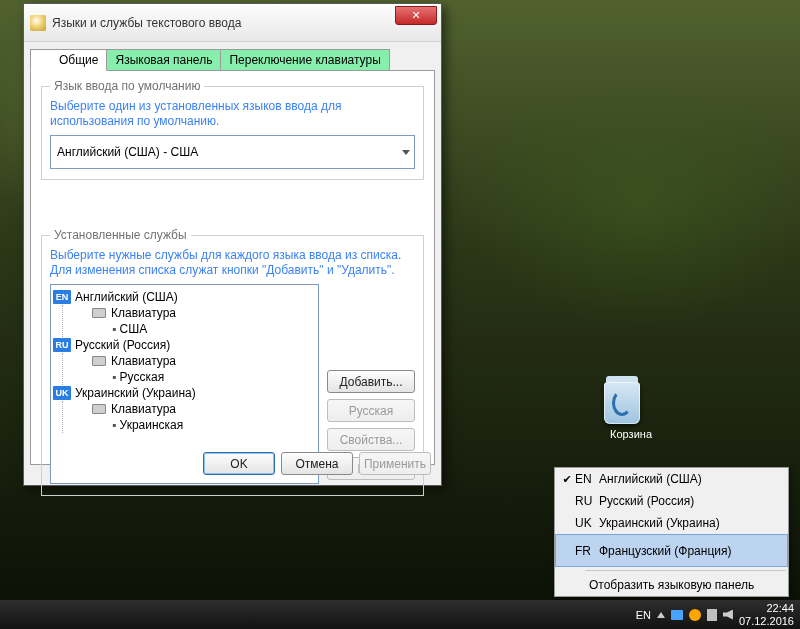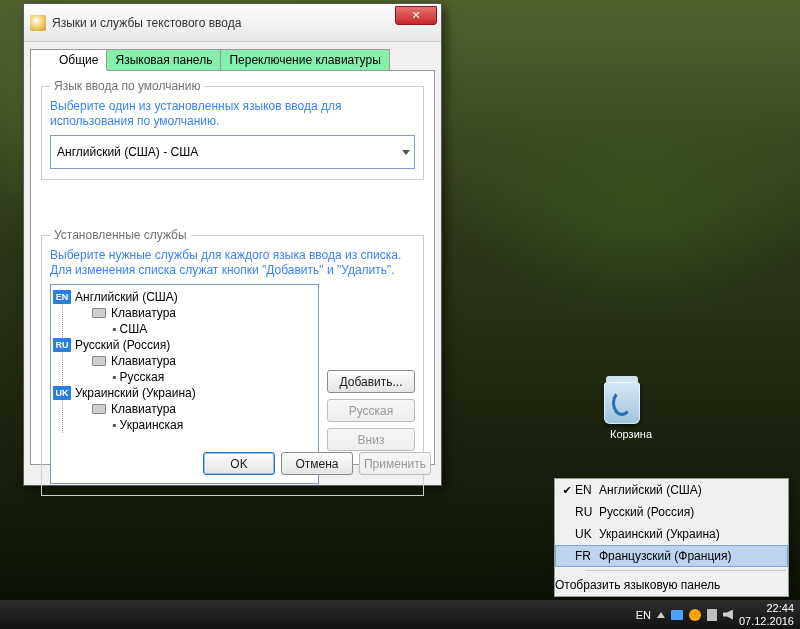--- a/index.html
+++ b/index.html
@@ -34,25 +34,25 @@
     box-shadow:inset 0 0 0 1px rgba(255,255,255,.6),0 2px 4px rgba(0,0,0,.6);
   }
   .recycle .bin::before{content:"";position:absolute;top:-6px;left:2px;right:2px;height:6px;background:#cfe2ef;border-radius:3px 3px 0 0;}
   .recycle .bin .arrows{position:absolute;inset:8px;border:3px solid #2a6fb0;border-top-color:transparent;border-right-color:transparent;border-radius:50%;}
   .lang-menu {
     position:absolute; right:11px; bottom:32px; width:235px;
     background:#f0f0f0; border:1px solid #9a9a9a; font-size:12px;
     box-shadow:2px 2px 5px rgba(0,0,0,.4);
   }
   .lang-menu .row { display:flex; align-items:center; height:22px; padding:0 4px 0 4px; }
-  .lang-menu .row.hover { background:#bcd4ef; border:1px solid #7aa7d7; height:22px; padding:0 3px;}
+  .lang-menu .row.hover { background:#bcd4ef; border:1px solid #7aa7d7; height:33px; padding:0 3px;}
   .lang-menu .chk { width:16px; text-align:center; font-size:11px;}
   .lang-menu .code { width:24px; font-weight:normal; }
   .lang-menu .sep { height:1px; background:#c8c8c8; margin:3px 2px 3px 30px;}
-  .lang-menu .show { height:22px; display:flex; align-items:center;}
+  .lang-menu .show { padding-left:34px; height:22px; display:flex; align-items:center;}
 
   .dialog {
     position:absolute; left:23px; top:3px; width:419px; height:483px;
     background:#f0f0f0; border:1px solid #5a5a5a;
     box-shadow:4px 4px 10px rgba(0,0,0,.5);
   }
   .titlebar {
     height:38px; background:linear-gradient(#fdfdfd,#e8e8e8);
     border-bottom:1px solid #cfcfcf;
     display:flex; align-items:center; padding:0 0 0 6px; position:relative;
@@ -173,20 +173,21 @@
                       <span>Клавиатура</span>
                     </div>
                   <div class="layout">Украинская</div>
                 </div>
               </li>
             </ul>
           </div>
           <div class="btncol">
             <div class="btn">Добавить...</div>
             <div class="btn" data-disabled="true">Русская</div>
+            <div class="btn" data-disabled="true">Свойства...</div>
             <div class="btn" data-disabled="true">Вниз</div>
           </div>
         </div>
       </fieldset>
     </div>
     <div class="dlg-buttons">
       <div class="btn default">OK</div>
       <div class="btn">Отмена</div>
       <div class="btn" data-disabled="true">Применить</div>
     </div>

